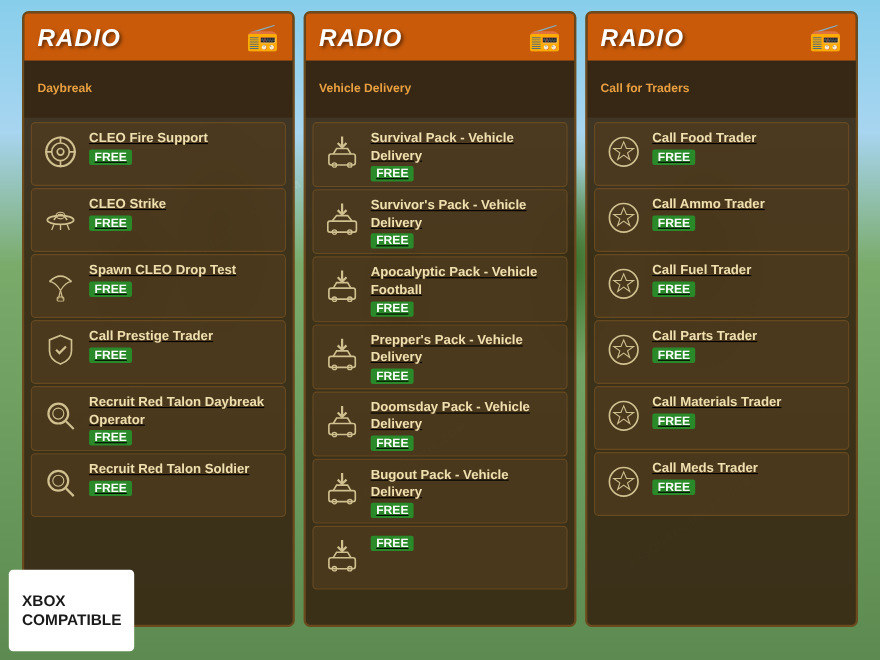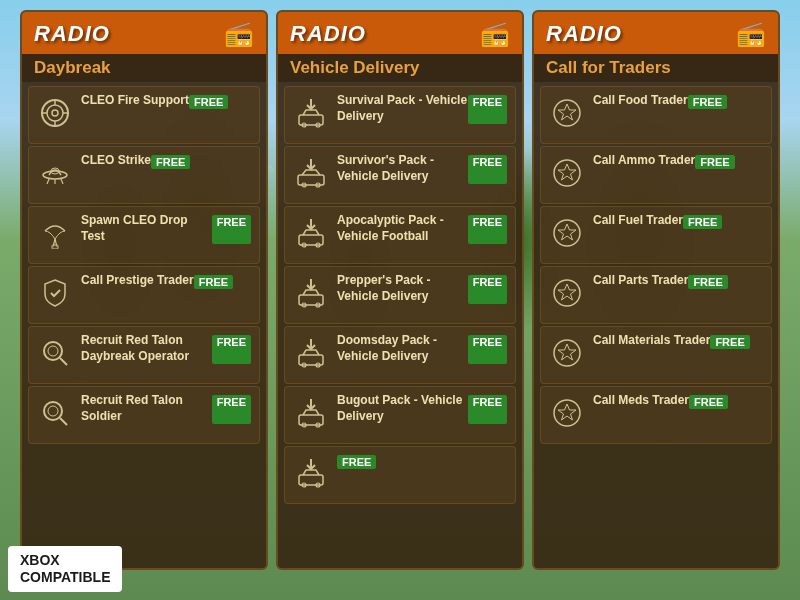--- a/index.html
+++ b/index.html
@@ -57,22 +57,22 @@
       font-style: italic;
       text-shadow: 2px 2px 3px rgba(0,0,0,0.5);
       letter-spacing: 1px;
     }
     .radio-icon {
       font-size: 24px;
       color: white;
     }
     .panel-subtitle {
       background: rgba(55, 40, 20, 0.95);
-      padding: 4px 12px;
-      font-size: 17px;
+      padding: 20px 12px;
+      font-size: 11px;
       color: #e8a040;
       font-weight: bold;
     }
     .panel-items {
       display: flex;
       flex-direction: column;
       padding: 4px 6px;
       gap: 2px;
       flex: 1;
     }
@@ -95,20 +95,22 @@
       justify-content: center;
       margin-top: 2px;
     }
     .item-icon svg {
       width: 32px;
       height: 32px;
     }
     .item-content {
       flex: 1;
       display: flex;
+      flex-direction: column;
+      text-decoration: underline;
     }
     .item-name {
       font-size: 12px;
       font-weight: bold;
       color: #f0e0b0;
       line-height: 1.3;
     }
     .item-badge {
       margin-top: 2px;
       background: #2a8a2a;
@@ -119,21 +121,21 @@
       border-radius: 2px;
       display: inline-block;
       width: fit-content;
     }
     .xbox-badge {
       position: absolute;
       bottom: 8px;
       left: 8px;
       background: white;
       color: #1a1a1a;
-      padding: 6px 12px;
+      padding: 20px 12px;
       font-size: 14px;
       font-weight: 900;
       border-radius: 4px;
       line-height: 1.2;
       text-transform: uppercase;
       z-index: 10;
     }
     
     .wm-text {
       position: absolute;

